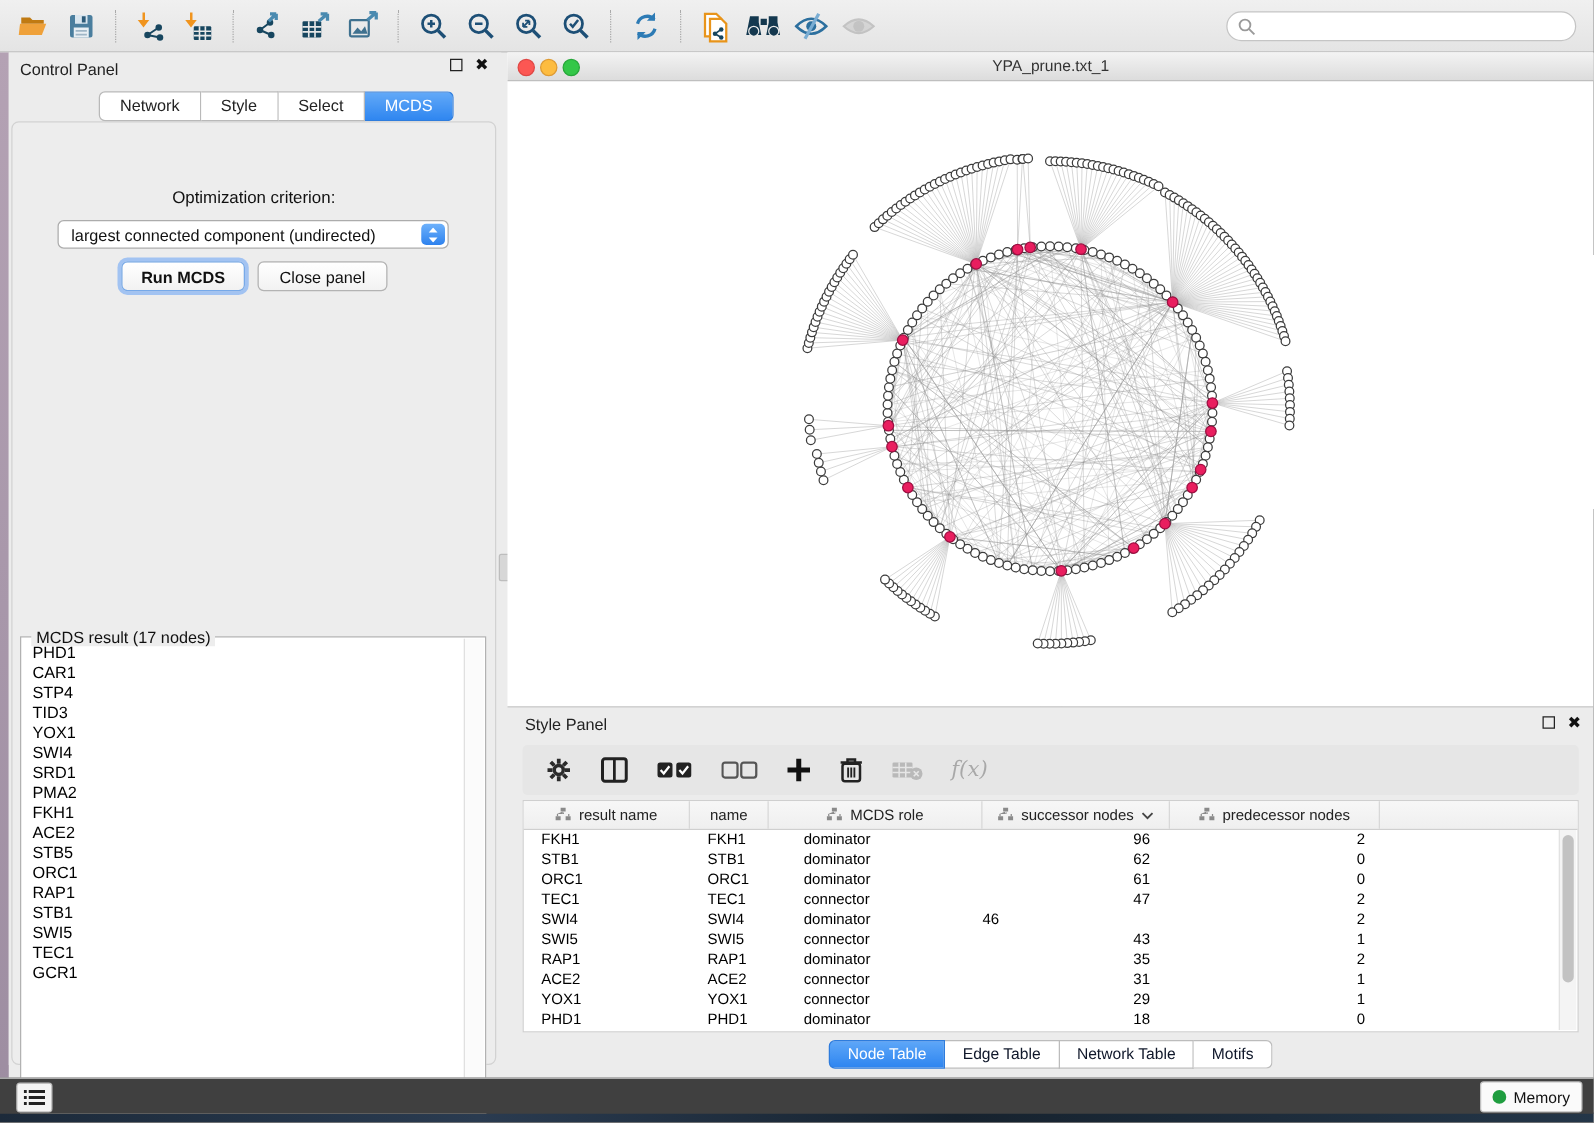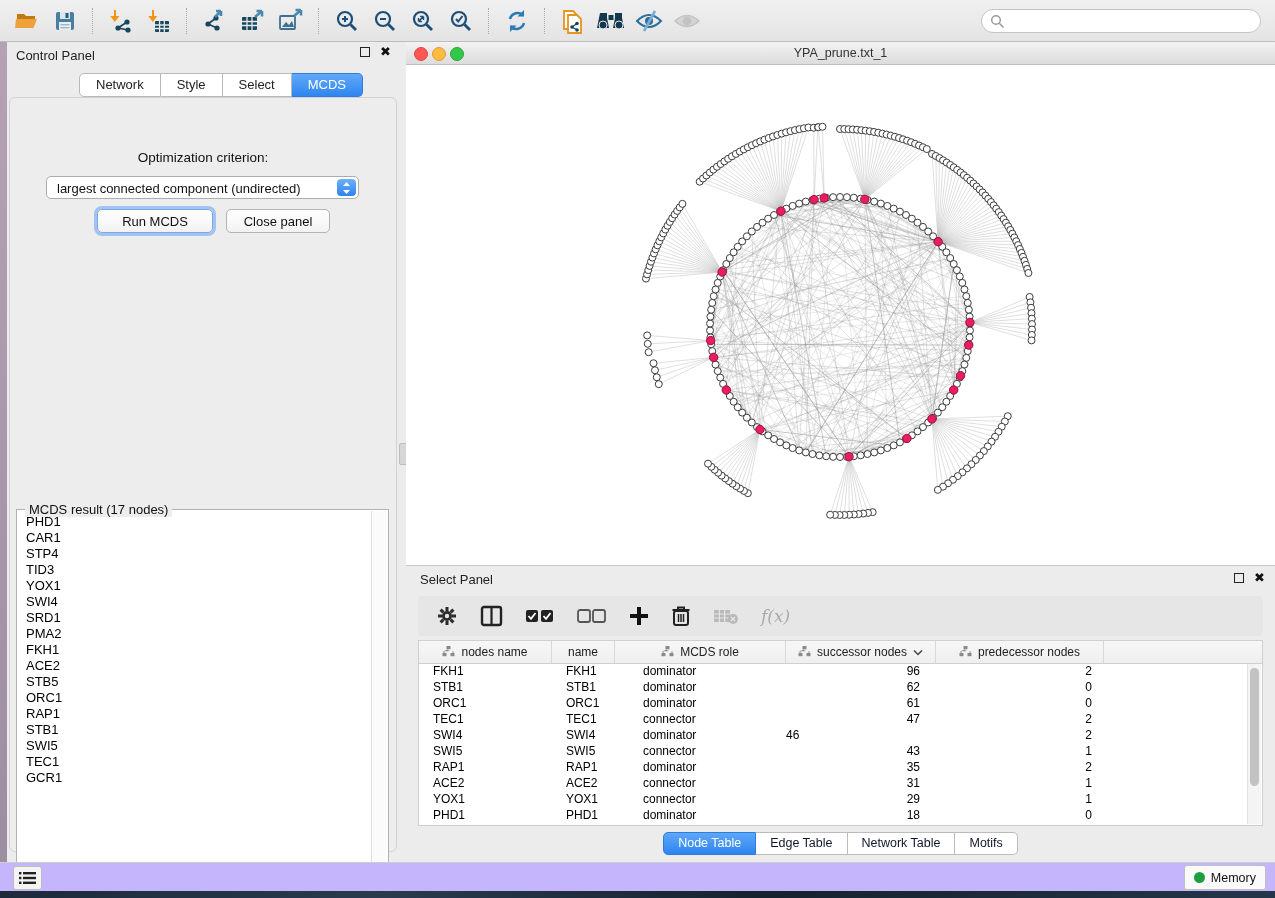--- a/index.html
+++ b/index.html
@@ -37,22 +37,22 @@
   .cp-tab.sel{background:linear-gradient(#62a9f8,#2f86f0);color:#fff;border-color:#2f7ddd;}
   #cp-body{left:2px;top:55px;width:386px;height:753px;background:#ededed;border:1px solid #d2d2d2;border-radius:6px;}
   #opt-label{left:0;top:52px;width:100%;text-align:center;font-size:13.5px;color:#111;}
   #opt-select{left:36px;top:78px;width:313px;height:23px;background:#fff;border:1px solid #acacac;border-radius:5px;
               font-size:13px;line-height:23px;padding-left:10px;box-sizing:border-box;color:#111;}
   #opt-stepper{position:absolute;right:2px;top:2px;width:19px;height:17px;border-radius:4px;
                background:linear-gradient(#6db1fb,#2e82ee);display:flex;flex-direction:column;align-items:center;justify-content:center;}
   #opt-stepper svg{display:block;}
   .btn{background:linear-gradient(#ffffff,#f2f2f2);border:1px solid #b3b3b3;border-radius:5px;height:24px;
        font-size:13px;color:#111;display:inline-flex;align-items:center;justify-content:center;box-sizing:border-box;}
-  #run-btn{left:87px;top:111px;width:116px;box-shadow:0 0 0 3px rgba(100,160,245,.55);border-color:#77a9e8;}
-  #closepanel-btn{left:196px;top:111px;width:104px;margin-left:20px;}
+  #run-btn{left:87px;top:111px;width:99px;box-shadow:0 0 0 3px rgba(100,160,245,.55);border-color:#77a9e8;font-weight:bold;}
+  #closepanel-btn{left:196px;top:111px;width:104px;}
 
   #mcds-group{left:6px;top:411px;width:371px;height:380px;border:1px solid #b2b2b2;background:#fff;}
   #mcds-legend{position:absolute;left:8px;top:-8px;background:#ededed;padding:0 4px;font-size:13px;color:#111;}
   #mcds-list{position:absolute;left:1px;top:4px;width:352px;height:373px;overflow:hidden;}
   .mcds-item{font-size:13px;line-height:16px;padding-left:8px;color:#000;}
   #mcds-scroll{position:absolute;right:1px;top:1px;width:15px;height:377px;background:#fbfbfb;border-left:1px solid #e0e0e0;}
 
   
   #net-win{left:406px;top:42px;width:869px;height:523px;background:#fff;}
   #net-titlebar{left:0;top:0;width:100%;height:22px;background:linear-gradient(#f3f3f3,#dcdcdc);
@@ -76,21 +76,21 @@
   #tv-scroll{position:absolute;right:1px;top:23px;width:13px;height:160px;background:#f4f4f4;border-left:1px solid #e2e2e2;}
   #tv-thumb{position:absolute;left:2px;top:4px;width:9px;height:118px;background:#c2c2c2;border-radius:5px;}
   #tp-tabs{left:0;top:266px;width:100%;display:flex;justify-content:center;}
   .tp-tab{height:21px;line-height:21px;padding:0 14px;font-size:12.5px;background:#fff;border:1px solid #bcbcbc;
           border-left:none;color:#0f172a;}
   .tp-tab:first-child{border-left:1px solid #bcbcbc;border-radius:5px 0 0 5px;}
   .tp-tab:last-child{border-radius:0 5px 5px 0;}
   .tp-tab.sel{background:linear-gradient(#5ea7f8,#2e85f0);color:#fff;border-color:#2e7cdd;}
 
   
-  #status-bar{left:0;top:862px;width:1275px;height:28px;background:#c4b5fd;border-top:1px solid #cdcdcd;}
+  #status-bar{left:0;top:862px;width:1275px;height:28px;background:#404040;border-top:1px solid #cdcdcd;}
   #list-btn{left:13px;top:3px;width:27px;height:22px;background:#f4f4f4;border:1px solid #bdbdbd;border-radius:3px;
             display:flex;align-items:center;justify-content:center;}
   #memory-btn{right:9px;top:2px;height:23px;background:#fafafa;border:1px solid #bfbfbf;border-radius:3px;
               display:flex;align-items:center;gap:6px;padding:0 9px;font-size:12.5px;color:#111;}
   #memory-dot{width:11px;height:11px;border-radius:50%;background:#1f9d3f;}
   .dis{opacity:.42;}
   .fx{font-family:"DejaVu Serif","Liberation Serif",serif;font-style:italic;font-size:17px;color:#555;}
 </style>
 </head>
 <body>
@@ -1083,21 +1083,21 @@
         <circle cx="500.95494973830705" cy="374.4317490912746" r="4.2" fill="#e91e5f" stroke="#9e0f42" stroke-width="1"></circle>
         <circle cx="443.0683415867363" cy="392.6833265337772" r="4.2" fill="#e91e5f" stroke="#9e0f42" stroke-width="1"></circle>
         <circle cx="353.9640082076644" cy="365.44139796887384" r="4.2" fill="#e91e5f" stroke="#9e0f42" stroke-width="1"></circle>
         <circle cx="320.29943807187857" cy="326.0252506320238" r="4.2" fill="#e91e5f" stroke="#9e0f42" stroke-width="1"></circle>
         <circle cx="307.59191034830206" cy="293.3478973012677" r="4.2" fill="#e91e5f" stroke="#9e0f42" stroke-width="1"></circle>
         <circle cx="304.71215360212443" cy="276.588700224795" r="4.2" fill="#e91e5f" stroke="#9e0f42" stroke-width="1"></circle>
       </svg>
   </div>
 
   <div id="table-panel" class="abs">
-    <span class="panel-title abs" style="left:14px;top:6px;">Select Panel</span>
+    <span class="panel-title abs" style="left:14px;top:6px;">Style Panel</span>
     <span class="win-glyphs" style="top:7px;">
       <span class="glyph-float"></span>
       <span class="glyph-close">✖</span>
     </span>
 
     <div id="tp-toolbar" class="abs">
       <svg width="22" height="22" viewBox="0 0 22 22">
           <g fill="#2b2b2b">
             <circle cx="11" cy="11" r="5"></circle>
             <g stroke="#2b2b2b" stroke-width="3">
@@ -1143,21 +1143,21 @@
       <div id="thead">
           <div class="th" style="width: 133px;">
             <svg width="13" height="12" viewBox="0 0 13 12">
               <g fill="#8a8a8a">
                 <rect x="4.5" y="0" width="4" height="3.2"></rect>
                 <rect x="0.5" y="7" width="4" height="3.2"></rect>
                 <rect x="8.5" y="7" width="4" height="3.2"></rect>
                 <path d="M6.2 3.2v2H2.5v1.8h-1v-1.8zM6.2 5.2h4.3v1.8h1v-1.8H7.2v-2z"></path>
               </g>
             </svg>
-            <span>nodes name</span>
+            <span>result name</span>
           </div>
           <div class="th" style="width: 63px;">
             <span>name</span>
           </div>
           <div class="th" style="width: 171px;">
             <svg width="13" height="12" viewBox="0 0 13 12">
               <g fill="#8a8a8a">
                 <rect x="4.5" y="0" width="4" height="3.2"></rect>
                 <rect x="0.5" y="7" width="4" height="3.2"></rect>
                 <rect x="8.5" y="7" width="4" height="3.2"></rect>

